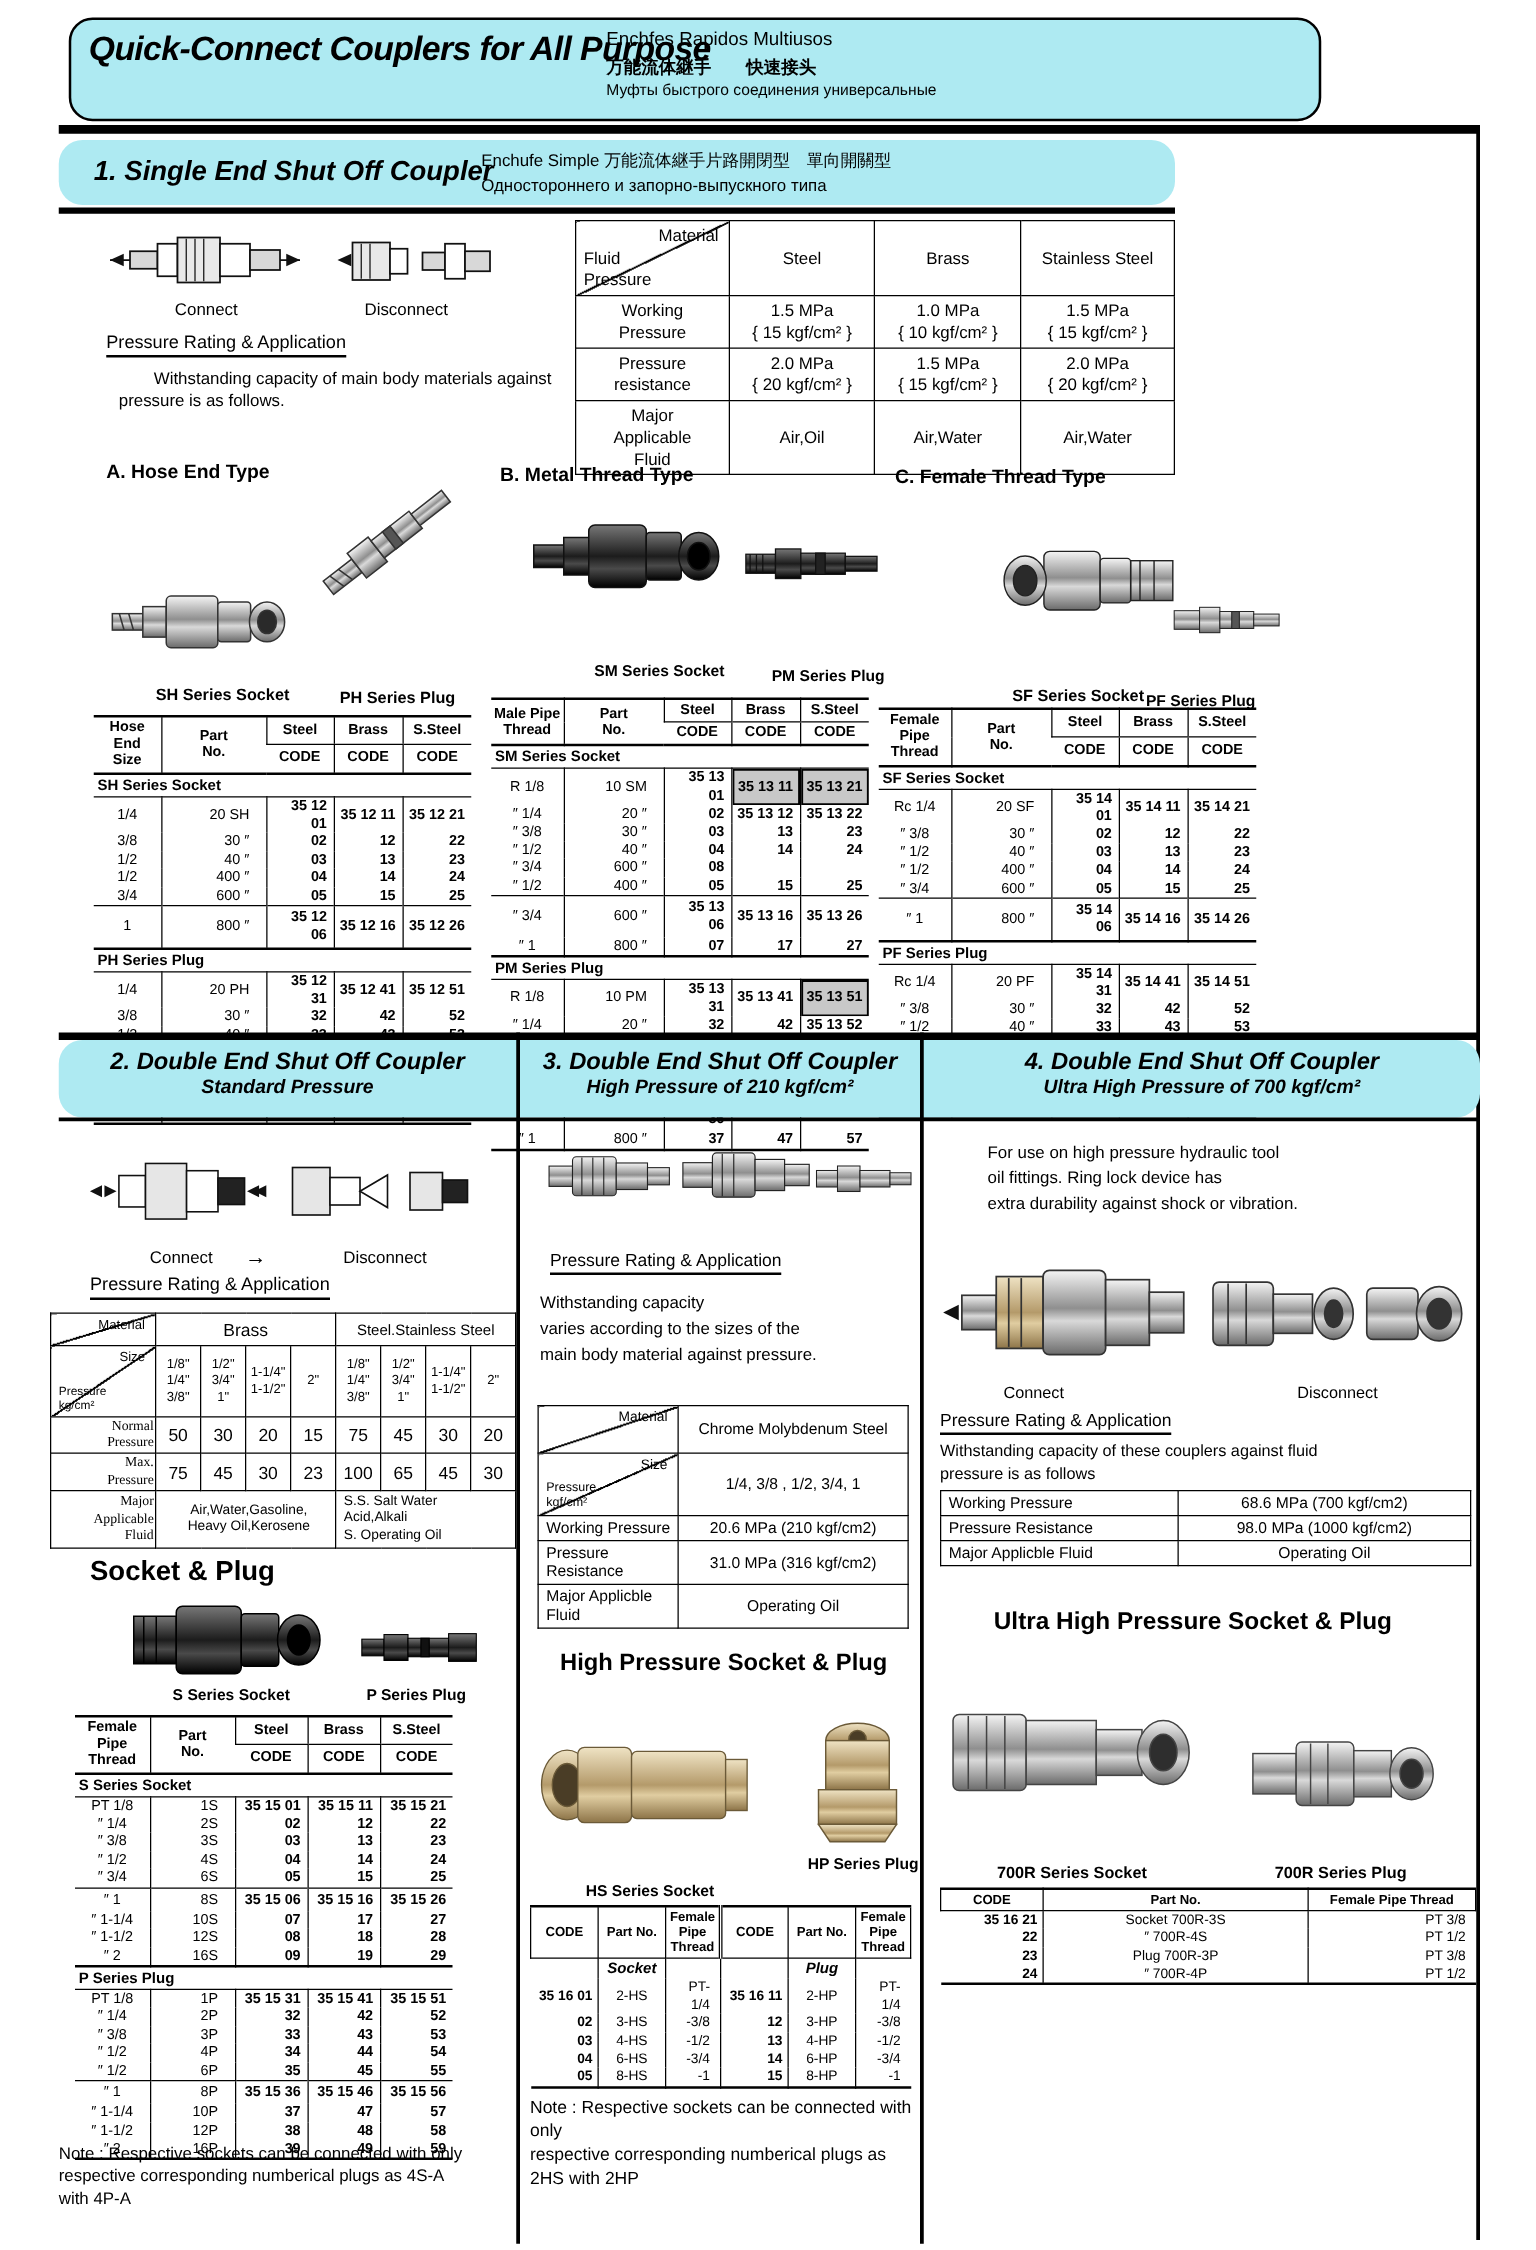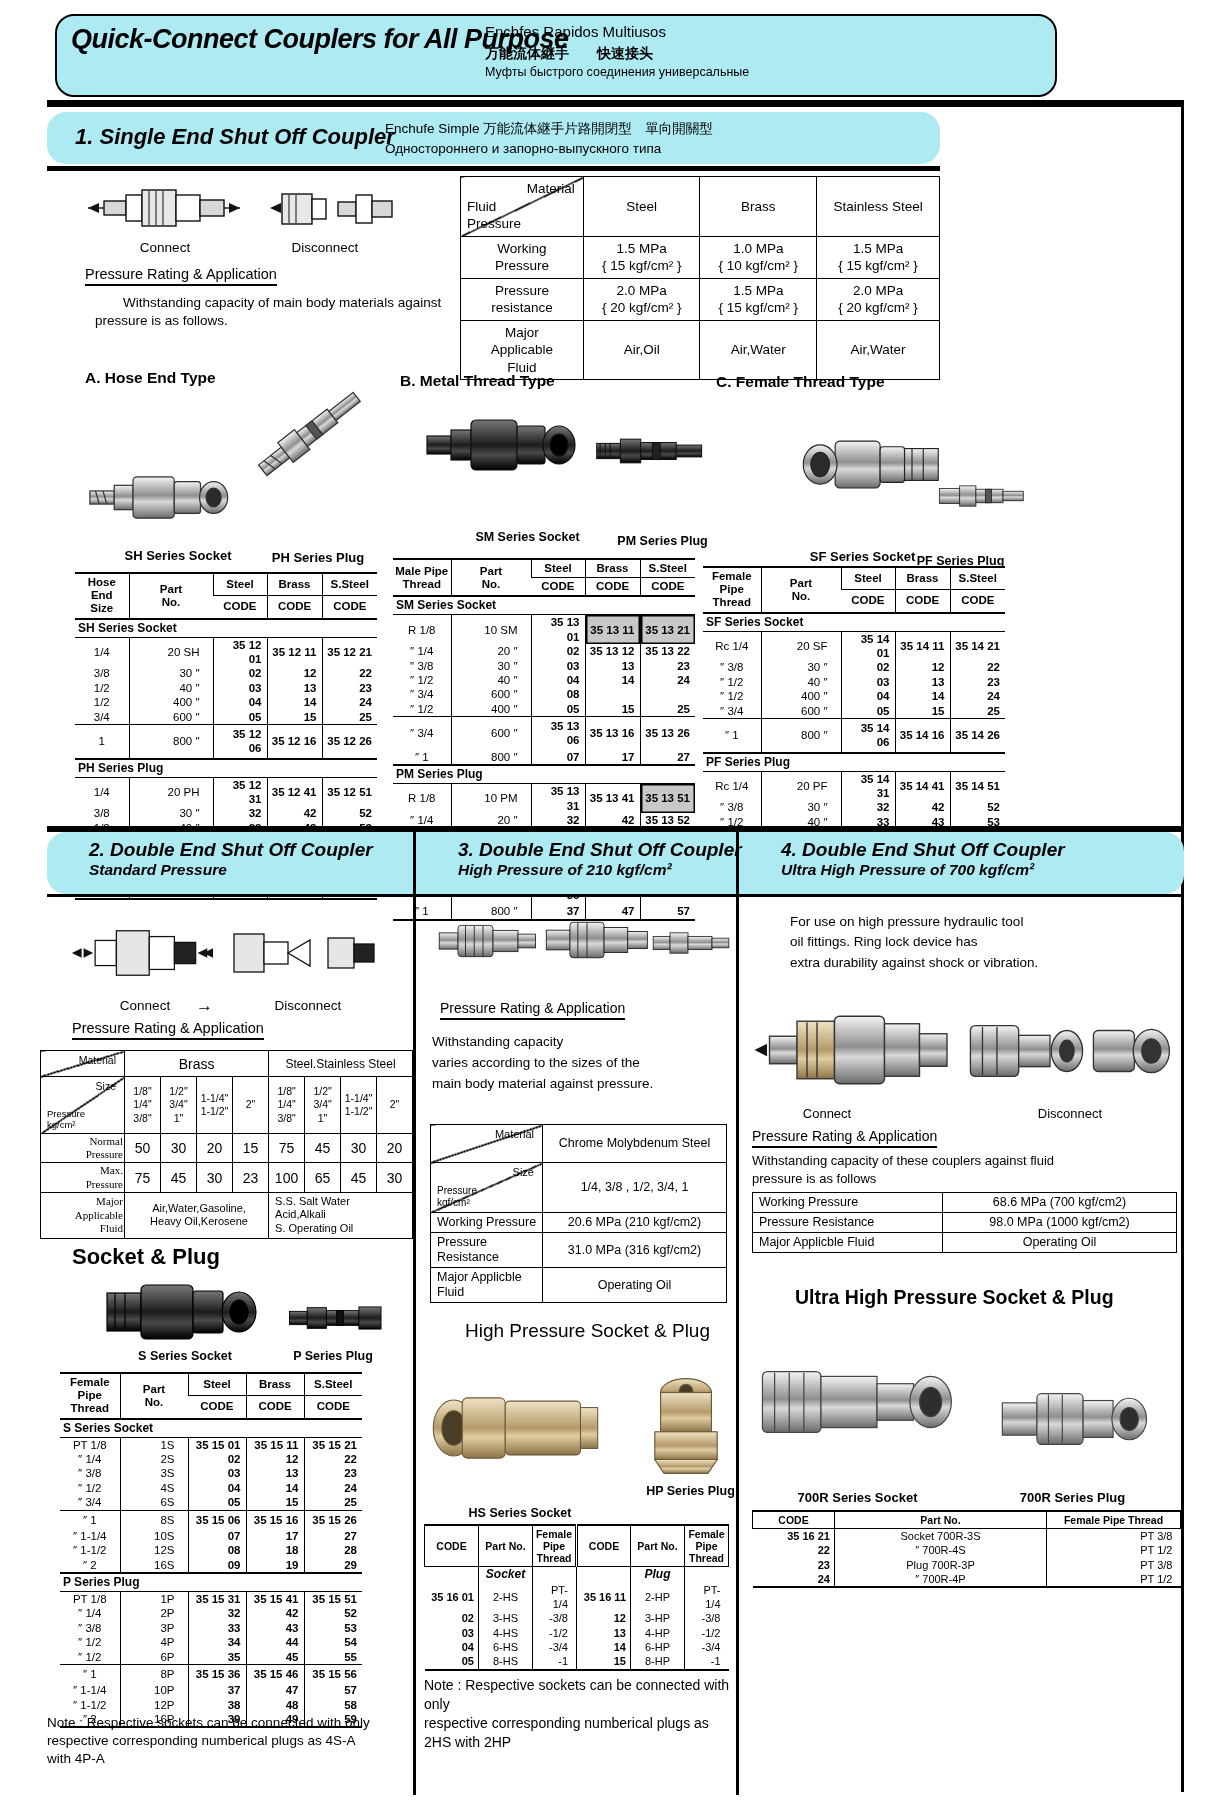--- a/index.html
+++ b/index.html
@@ -59,21 +59,21 @@
   .codetab th{border:1px solid #000;font-size:10.5px;font-weight:bold;white-space:pre-line;padding:2px 1px;line-height:1.15;}
   .codetab td{border-left:1px solid #000;font-size:11px;line-height:1.3;padding:0 4px;white-space:pre-line;}
   .codetab{border-top:2px solid #000;border-bottom:2px solid #000;}
   .codetab td:first-child{border-left:none;}
   .codetab td:nth-child(1),.codetab td:nth-child(4){text-align:right;font-weight:bold;}
   .codetab td:nth-child(2),.codetab td:nth-child(5){text-align:center;}
   .codetab td:nth-child(3),.codetab td:nth-child(6){text-align:right;padding-right:8px;}
   .codetab tr.subhead td{font-weight:bold;text-align:center;font-size:12px;font-style:italic;}
   .h6 .dbl{border-left:3px double #000;}
   
-  .sband{top:832px;height:80px;text-align:left;margin-left:42px;}
+  .sband{top:832px;height:80px;text-align:center;}
   .sband .t1{font-size:19px;font-weight:bold;font-style:italic;margin-top:7px;}
   .sband .t2{font-size:15.5px;font-weight:bold;font-style:italic;}
   .lbl{font-weight:bold;font-size:12.5px;text-align:center;}
   .note{font-size:13.5px;line-height:1.35;}
   .fig{position:absolute;}
 </style>
 </head>
 <body>
 
 <div class="page">
@@ -1031,21 +1031,21 @@
           <td class="lab">Pressure Resistance</td>
           <td>31.0 MPa (316 kgf/cm2)</td>
         </tr>
         <tr>
           <td class="lab">Major Applicble Fluid</td>
           <td>Operating Oil</td>
         </tr>
       </tbody>
   </table>
 
-  <div class="abs" style="left:465px;top:1320px;font-size:19px;font-weight:normal">High Pressure Socket &amp; Plug</div>
+  <div class="abs" style="left:448px;top:1320px;font-size:19px;font-weight:bold">High Pressure Socket &amp; Plug</div>
 
   <svg class="fig" style="left:430px;top:1354px" width="172" height="148" viewBox="0 0 160 70">
     <g stroke="#6b5a38" stroke-width="1">
       <ellipse cx="22" cy="35" rx="19" ry="26" fill="url(#gt)"></ellipse>
       <ellipse cx="22" cy="35" rx="11" ry="16" fill="#4a3d26"></ellipse>
       <rect x="30" y="7" width="40" height="56" rx="5" fill="url(#gt)"></rect>
       <rect x="70" y="10" width="70" height="50" rx="4" fill="url(#gt)"></rect>
       <rect x="140" y="16" width="16" height="38" fill="url(#gt)"></rect>
     </g>
   </svg>

